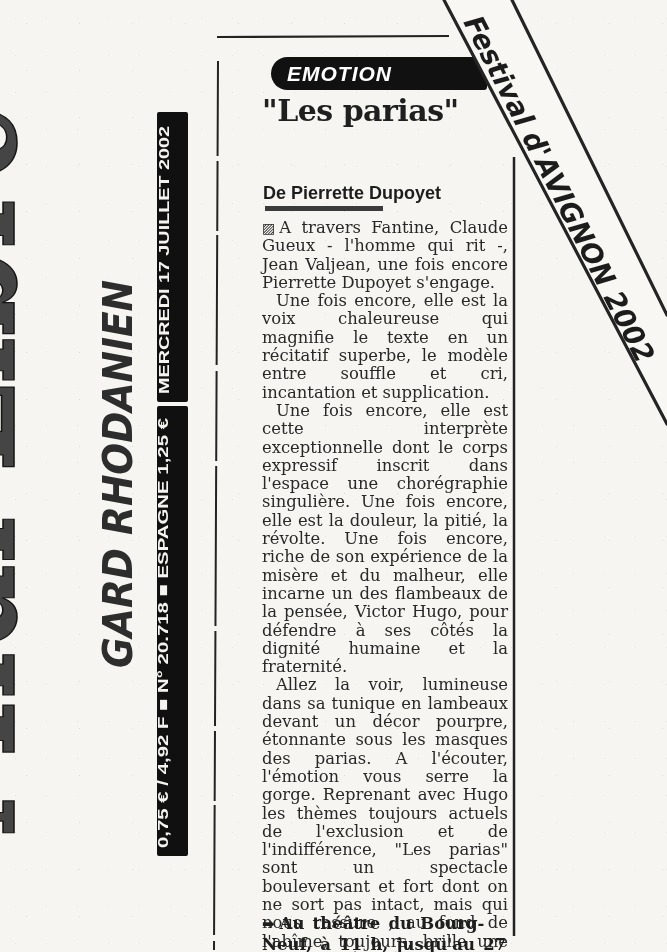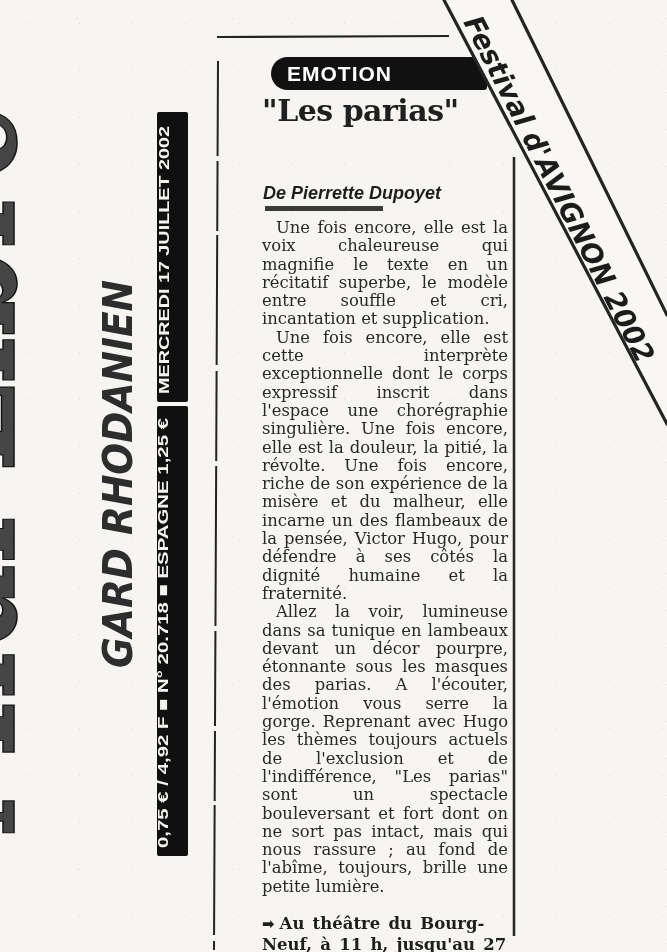--- a/index.html
+++ b/index.html
@@ -49,20 +49,21 @@
     width:216px;height:33px;
     background:#111;
     border-radius:17px 3px 3px 17px;
     z-index:2;
   }
   .emotion-pill span{
     display:block;
     padding-left:16px;
     line-height:33px;
     font-family:"Liberation Sans", sans-serif;
+    font-style:italic;
     font-weight:bold;
     font-size:21px;
     letter-spacing:1px;
     color:#fff;
   }
   .headline{
     position:absolute;left:262px;top:92px;width:252px;
     font-family:"DejaVu Serif", serif;
     font-weight:bold;
     font-size:30px;
@@ -71,21 +72,20 @@
     color:#1f1f1f;
     z-index:2;
   }
   .byline{
     position:absolute;left:263px;top:183px;
     font-family:"Liberation Sans", sans-serif;
     font-weight:bold;
     font-size:18px;
     color:#1d1d1d;
     z-index:2;
-    font-style:italic;
   }
   .byline-rule{
     position:absolute;left:265px;top:206px;
     width:118px;height:5px;
     background:#3b3b3b;
     z-index:2;
   }
   .body-copy{
     position:absolute;left:262px;top:219px;width:246px;
     font-size:16.4px;
@@ -165,20 +165,21 @@
   </div>
 
   <div class="headline">
     <div>"Les parias"</div>
   </div>
 
   <div class="byline">De Pierrette Dupoyet</div>
   <div class="byline-rule"></div>
 
   <div class="body-copy">
+    <p><span class="lead-glyph">▨</span><span>A travers Fantine, Claude Gueux - l'homme qui rit -, Jean Valjean, une fois encore Pierrette Dupoyet s'engage.</span></p>
     <p class="indent">Une fois encore, elle est la voix chaleureuse qui magnifie le texte en un récitatif superbe, le modèle entre souffle et cri, incantation et supplication.</p>
     <p class="indent">Une fois encore, elle est cette interprète exceptionnelle dont le corps expressif inscrit dans l'espace une chorégraphie singulière. Une fois encore, elle est la douleur, la pitié, la révolte. Une fois encore, riche de son expérience de la misère et du malheur, elle incarne un des flambeaux de la pensée, Victor Hugo, pour défendre à ses côtés la dignité humaine et la fraternité.</p>
     <p class="indent"><span>Allez la voir, lumineuse dans sa tunique en lambeaux devant un décor pourpre, étonnante sous les masques des parias. A l'écouter, l'émotion vous serre la gorge. Reprenant avec Hugo les thèmes toujours actuels de l'exclusion et de l'indifférence, "Les parias" sont un spectacle bouleversant et fort dont on ne sort pas intact, mais qui nous rassure ; au fond de l'abîme, toujours, brille une petite lumière.</span></p>
   </div>
 
 
   <div class="venue-line">
     <span class="arrow-glyph">➡</span><span>Au théâtre du Bourg-Neuf, à 11 h, jusqu'au 27 juillet.</span>
   </div>
 

